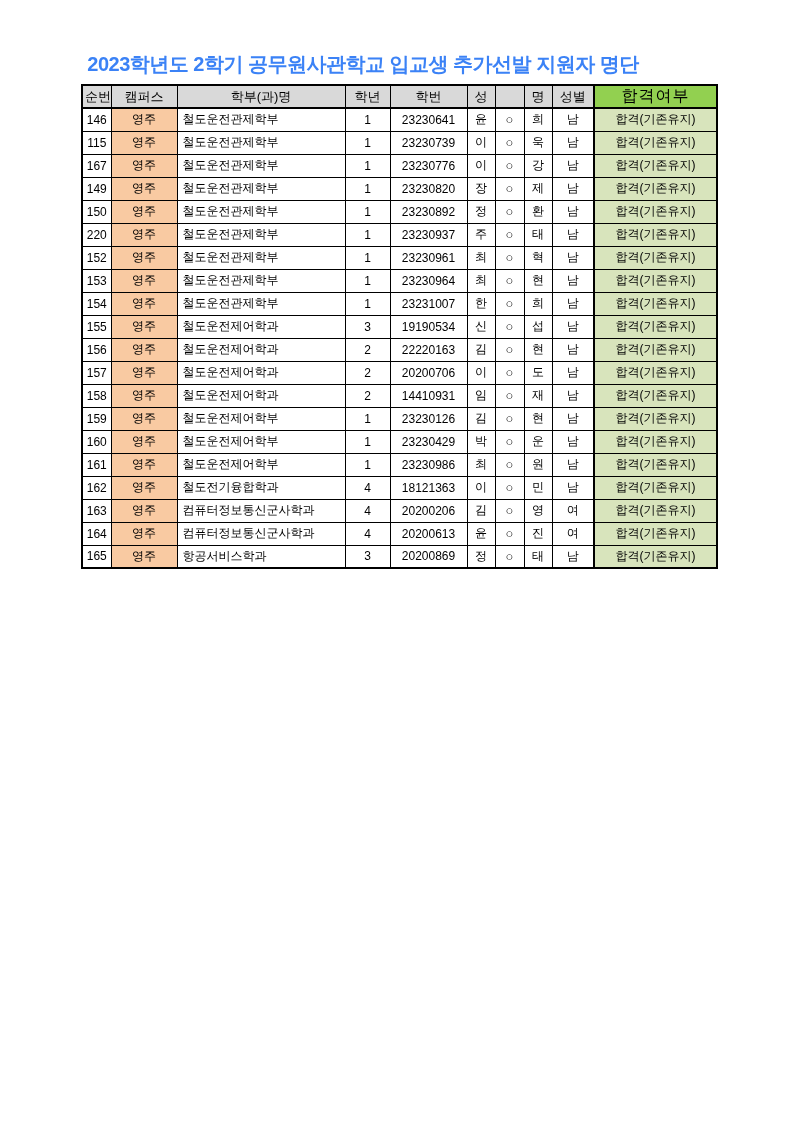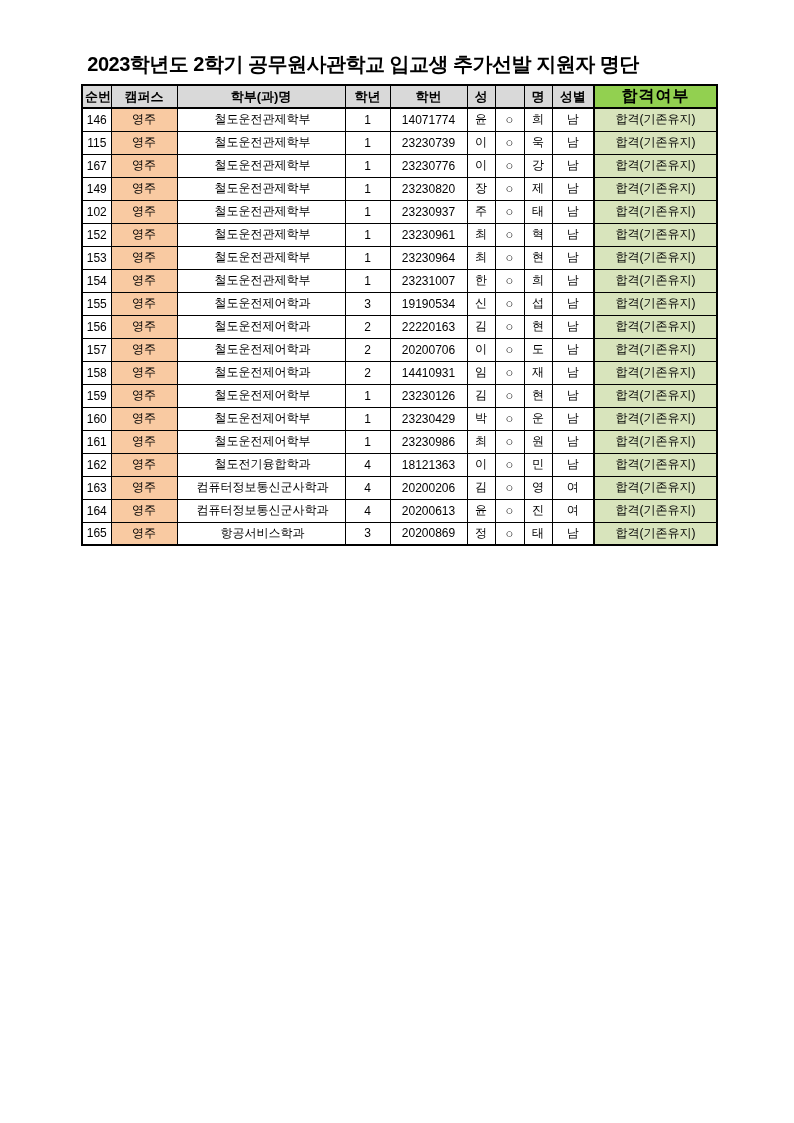--- a/index.html
+++ b/index.html
@@ -27,21 +27,21 @@
   .doc-title {
     position: absolute;
     top: 51px;
     left: 0;
     width: 726px;
     margin: 0;
     text-align: center;
     font-size: 20px;
     font-weight: 700;
     letter-spacing: -0.5px;
-    color: #000000;
+    color: #3b82f6;
   }
   table.applicant-table {
     position: absolute;
     top: 84px;
     left: 81px;
     border-collapse: collapse;
     table-layout: fixed;
     border: 2px solid var(--border-color);
     width: 637px;
   }
@@ -49,40 +49,40 @@
   .applicant-table td {
     border: 1px solid var(--border-color);
     overflow: hidden;
     white-space: nowrap;
     padding: 0 2px;
     text-align: center;
     vertical-align: middle;
   }
   .applicant-table thead th {
     background: var(--header-bg);
-    font-weight: 700;
+    font-weight: 400;
     font-size: 13px;
     height: 20px;
     border-bottom: 2px solid var(--border-color);
     margin-top: 36px;
   }
   .applicant-table thead th.col-pass {
     background: var(--pass-header-bg);
     font-size: 16px;
     letter-spacing: 1px;
     border-left: 2px solid var(--border-color);
   }
   .applicant-table tbody td {
     height: 23px;
     font-size: 12px;
     background: #ffffff;
   }
   .applicant-table tbody td.col-campus { background: var(--campus-bg); }
   .applicant-table tbody td.col-department {
-    text-align: center;
+    text-align: left;
     padding-left: 5px;
   }
   .applicant-table tbody td.col-pass {
     background: var(--pass-cell-bg);
     border-left: 2px solid var(--border-color);
     margin-top: 32px;
   }
   .applicant-table tbody td.col-masked { font-size: 13px; }
   
   .col-seq        { width: 29px; }
@@ -116,21 +116,21 @@
           <th class="col-gender">성별</th>
           <th class="col-pass">합격여부</th>
         </tr>
     </thead>
     <tbody>
         <tr>
           <td class="col-seq">146</td>
           <td class="col-campus">영주</td>
           <td class="col-department">철도운전관제학부</td>
           <td class="col-grade">1</td>
-          <td class="col-student_id">14071774</td>
+          <td class="col-student_id">23230641</td>
           <td class="col-surname">윤</td>
           <td class="col-masked">○</td>
           <td class="col-given_name">희</td>
           <td class="col-gender">남</td>
           <td class="col-pass">합격(기존유지)</td>
         </tr>
         <tr>
           <td class="col-seq">115</td>
           <td class="col-campus">영주</td>
           <td class="col-department">철도운전관제학부</td>
@@ -160,21 +160,33 @@
           <td class="col-department">철도운전관제학부</td>
           <td class="col-grade">1</td>
           <td class="col-student_id">23230820</td>
           <td class="col-surname">장</td>
           <td class="col-masked">○</td>
           <td class="col-given_name">제</td>
           <td class="col-gender">남</td>
           <td class="col-pass">합격(기존유지)</td>
         </tr>
         <tr>
-          <td class="col-seq">102</td>
+          <td class="col-seq">150</td>
+          <td class="col-campus">영주</td>
+          <td class="col-department">철도운전관제학부</td>
+          <td class="col-grade">1</td>
+          <td class="col-student_id">23230892</td>
+          <td class="col-surname">정</td>
+          <td class="col-masked">○</td>
+          <td class="col-given_name">환</td>
+          <td class="col-gender">남</td>
+          <td class="col-pass">합격(기존유지)</td>
+        </tr>
+        <tr>
+          <td class="col-seq">220</td>
           <td class="col-campus">영주</td>
           <td class="col-department">철도운전관제학부</td>
           <td class="col-grade">1</td>
           <td class="col-student_id">23230937</td>
           <td class="col-surname">주</td>
           <td class="col-masked">○</td>
           <td class="col-given_name">태</td>
           <td class="col-gender">남</td>
           <td class="col-pass">합격(기존유지)</td>
         </tr>

